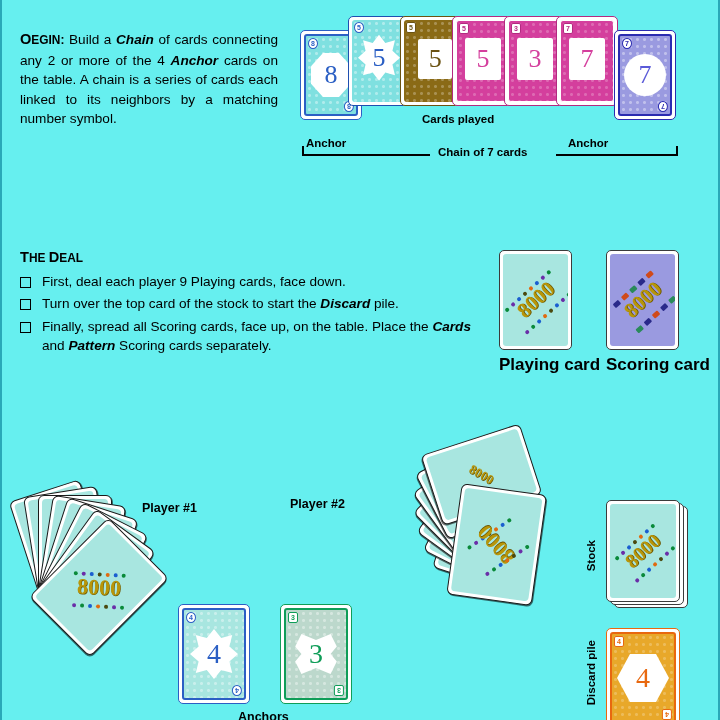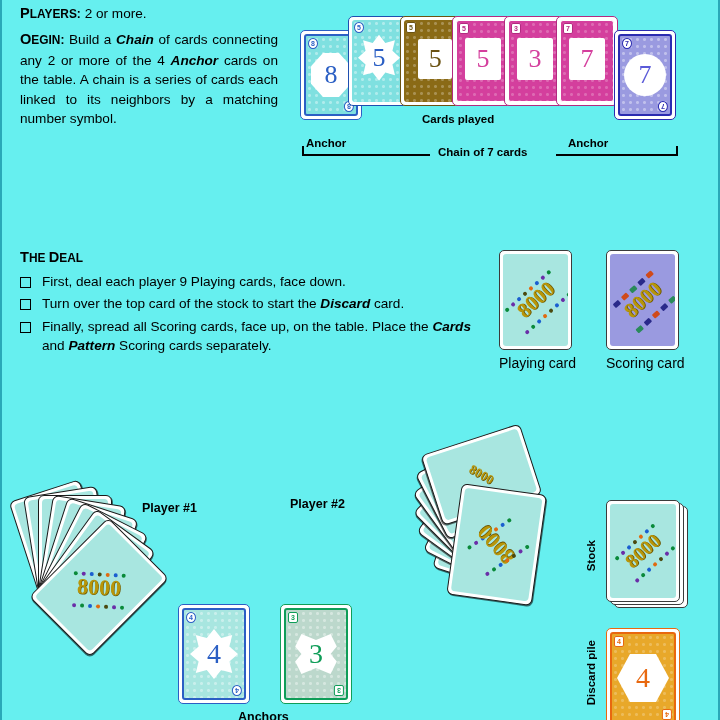--- a/index.html
+++ b/index.html
@@ -87,42 +87,38 @@
   .backface{position:absolute;inset:3px;border-radius:3px;overflow:hidden;}
   .logo{position:absolute;left:50%;top:50%;
         transform:translate(-50%,-50%) rotate(-42deg);
         font-family:"Liberation Serif", serif;font-weight:bold;
         color:#b8960a;white-space:nowrap;
         text-shadow:0.7px 0.7px 0 #6b5500;}
   .dotrow{position:absolute;left:50%;top:50%;white-space:nowrap;
           transform-origin:center;}
   .dot{display:inline-block;width:4px;height:4px;margin:0 2px;border-radius:50%;}
 
-  .samp-lbl{position:absolute;font-size:14px;font-weight:normal;}
+  .samp-lbl{position:absolute;font-size:17px;font-weight:bold;}
 
   
   .fan-card{position:absolute;width:74px;height:104px;border-radius:6px;
             background:#fff;border:1.4px solid #1a1a1a;box-sizing:border-box;
             box-shadow:1px 1px 0 rgba(0,0,0,.55);}
   .fan-face{position:absolute;inset:3px;border-radius:4px;overflow:hidden;
             background:#a8e6e0;}
 
   .vlabel{position:absolute;font-size:11.5px;font-weight:bold;
           writing-mode:vertical-rl;transform:rotate(180deg);}
   .hlabel{position:absolute;font-size:12.5px;font-weight:bold;}
 </style>
 </head>
 <body>
 
 <div class="page">
 
-  <div class="txt" id="players">
-    <span class="sc"><span class="cap">P</span><span class="rest">LAYERS:</span></span>
-    <span>2 or more.</span>
-  </div>
 
   <div class="txt" id="object">
     <span class="sc"><span class="cap">O</span><span class="rest">EGIN:</span></span>
     <span>Build a </span><b>Chain</b><span> of cards connecting any 2 or more of the 4 </span><b>Anchor</b><span> cards on the table. A chain is a series of cards  each linked to its neighbors by a matching number symbol.</span>
   </div>
 
   <div id="chain">
 
     <div class="card chaincard" id="c-a8" style="left:2px;border:1.4px solid #2b5fc4;">
       <div class="cardinner" style="background:#7fe0e0;border:2px solid #2b5fc4;">
@@ -212,21 +208,21 @@
     <span class="sc"><span class="cap">T</span><span class="rest">HE </span><span class="cap">D</span><span class="rest">EAL</span></span>
   </div>
 
   <div class="deal-list">
     <div class="deal-item">
       <div class="chk"></div>
       <div class="deal-text"><span>First, deal each player 9 Playing cards, face down.</span></div>
     </div>
     <div class="deal-item">
       <div class="chk"></div>
-      <div class="deal-text"><span>Turn over the top card of the stock to start the </span><b>Discard</b><span> card.</span></div>
+      <div class="deal-text"><span>Turn over the top card of the stock to start the </span><b>Discard</b><span> pile.</span></div>
     </div>
     <div class="deal-item">
       <div class="chk"></div>
       <div class="deal-text"><span>Finally, spread all Scoring cards, face up, on the table. Place the </span><b>Cards</b><span> and </span><b>Pattern</b><span> Scoring cards separately.</span></div>
     </div>
   </div>
 
   <div class="back" style="left:497px;top:250px;width:73px;height:100px;">
     <div class="backface" style="background:#a8e6e0;">
       <div class="dotrow" style="transform:translate(-50%,-50%) rotate(-42deg) translate(0,-15px);">

